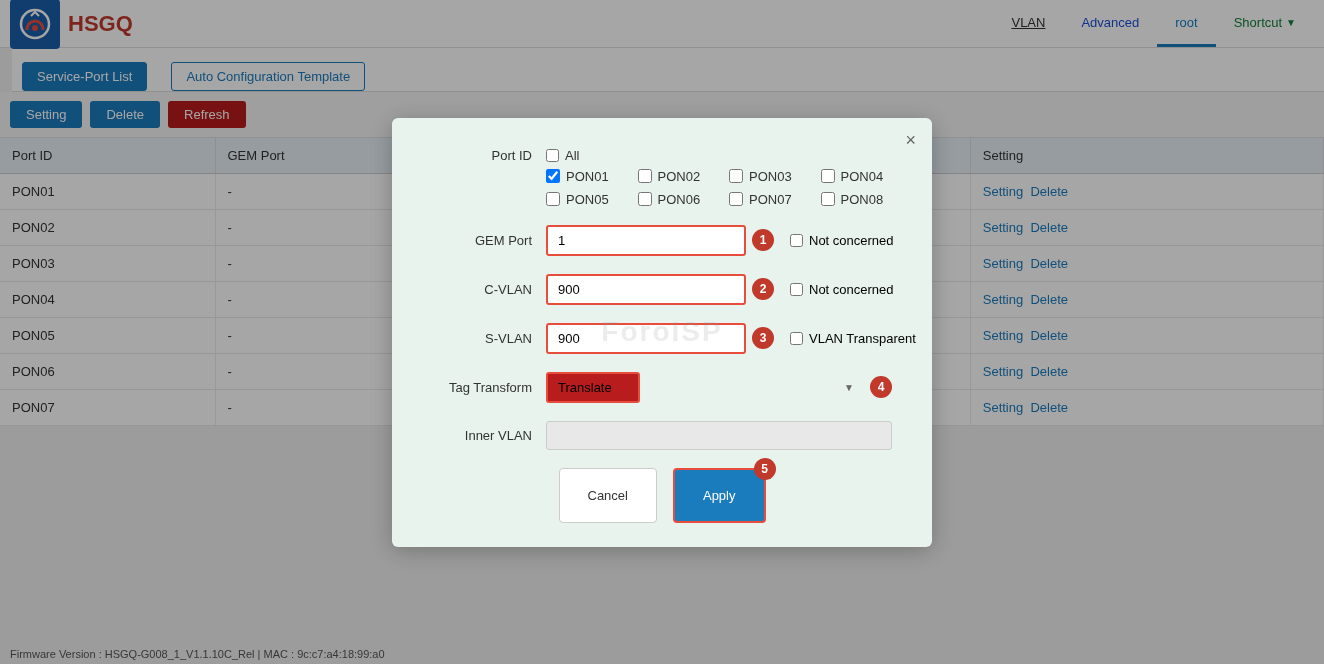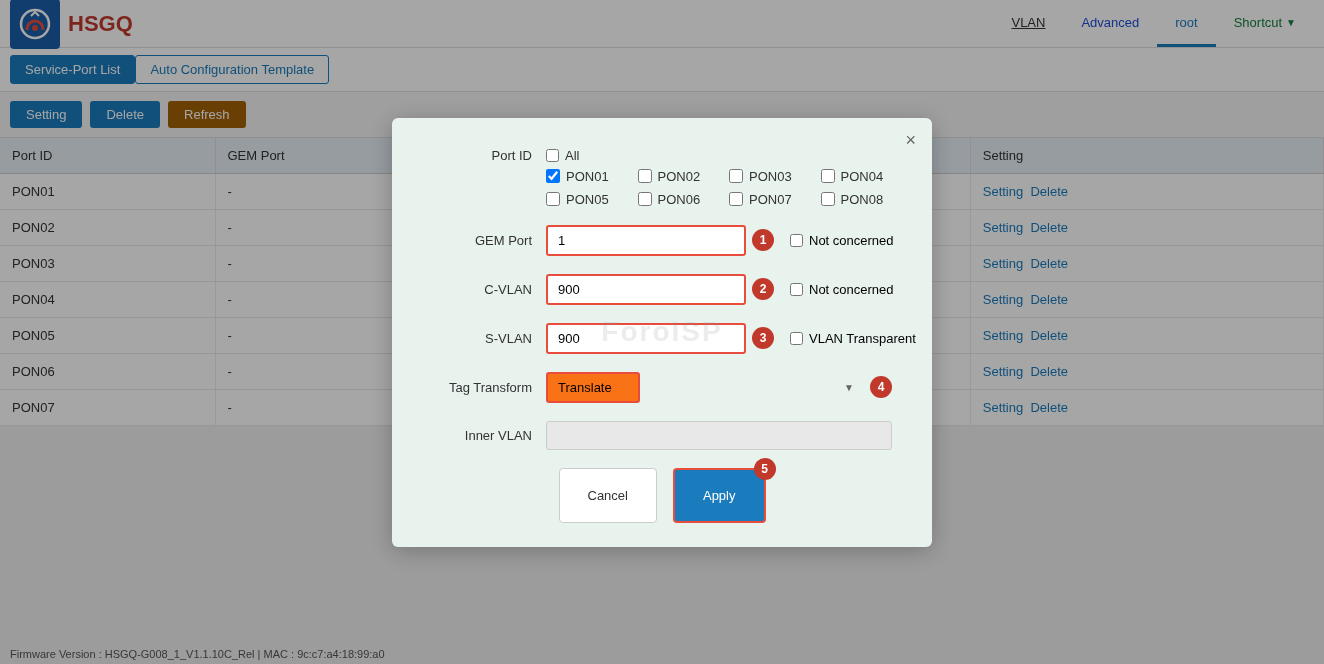--- a/index.html
+++ b/index.html
@@ -25,41 +25,41 @@
     }
     .nav-tab.active { color: #1a7bbd; border-bottom: 3px solid #1a7bbd; }
     .nav-tab-vlan { color: #333; text-decoration: underline; }
     .nav-tab-advanced { color: #1d4ed8; }
     .nav-tab-root { color: #1a7bbd; }
     .nav-tab-shortcut { display: flex; align-items: center; gap: 4px; color: #15803d; }
     .nav-tab-shortcut .arrow { font-size: 10px; }
 
     
     .sub-nav {
-      display: flex; align-items: center; height: 44px;
-      background: #fff; border-bottom: 1px solid #ddd; padding: 0 10px; gap: 0;
+      display: flex; align-items: flex-end; height: 44px;
+      background: #fff; border-bottom: 1px solid #ddd; padding: 0 10px; gap: 24px; margin-left: 12px;
     }
     .sub-nav-btn {
       padding: 6px 14px; border: 1px solid #1a7bbd; background: #fff;
       color: #1a7bbd; border-radius: 3px; cursor: pointer; font-size: 13px;
     }
     .sub-nav-btn.active { background: #1a7bbd; color: #fff; border-color: #1a7bbd; }
 
     
     .toolbar {
       display: flex; align-items: center; height: 46px;
       background: #f5f5f5; border-bottom: 1px solid #ddd; padding: 0 10px; gap: 8px;
     }
     .tool-btn {
       padding: 6px 16px; border: none; border-radius: 3px;
       cursor: pointer; font-size: 13px; color: #fff;
     }
     .tool-btn-setting { background: #1a7bbd; }
     .tool-btn-delete { background: #1a7bbd; }
-    .tool-btn-refresh { background: #a16207; }
+    .tool-btn-refresh { background: #b91c1c; }
 
     
     .table-area { width: 100%; background: #fff; }
     table { width: 100%; border-collapse: collapse; }
     th {
       background: #e8f0f7; text-align: left; padding: 10px 12px;
       border-bottom: 1px solid #ccc; border-right: 1px solid #ddd;
       font-weight: normal; color: #333; font-size: 13px;
     }
     td {
@@ -101,21 +101,21 @@
       border-radius: 3px; font-size: 13px; background: #fff;
       outline: none;
     }
     .form-input-disabled {
       flex: 1; padding: 6px 10px; border: 1px solid #ccc;
       border-radius: 3px; font-size: 13px; background: #e8e8e8;
       color: #999;
     }
     .form-select {
       flex: 1; padding: 6px 10px; border: 2px solid #e74c3c;
-      border-radius: 3px; font-size: 13px; background: #f97316;
+      border-radius: 3px; font-size: 13px; background: #b91c1c;
       appearance: none; -webkit-appearance: none; cursor: pointer;
     }
     .select-wrapper { flex: 1; position: relative; }
     .select-arrow {
       position: absolute; right: 10px; top: 50%; transform: translateY(-50%);
       font-size: 10px; color: #666; pointer-events: none;
     }
 
     
     .port-id-section { margin-bottom: 18px; }

